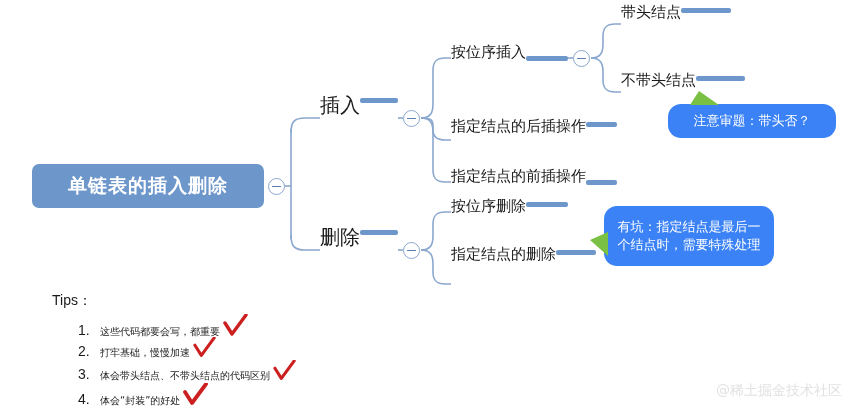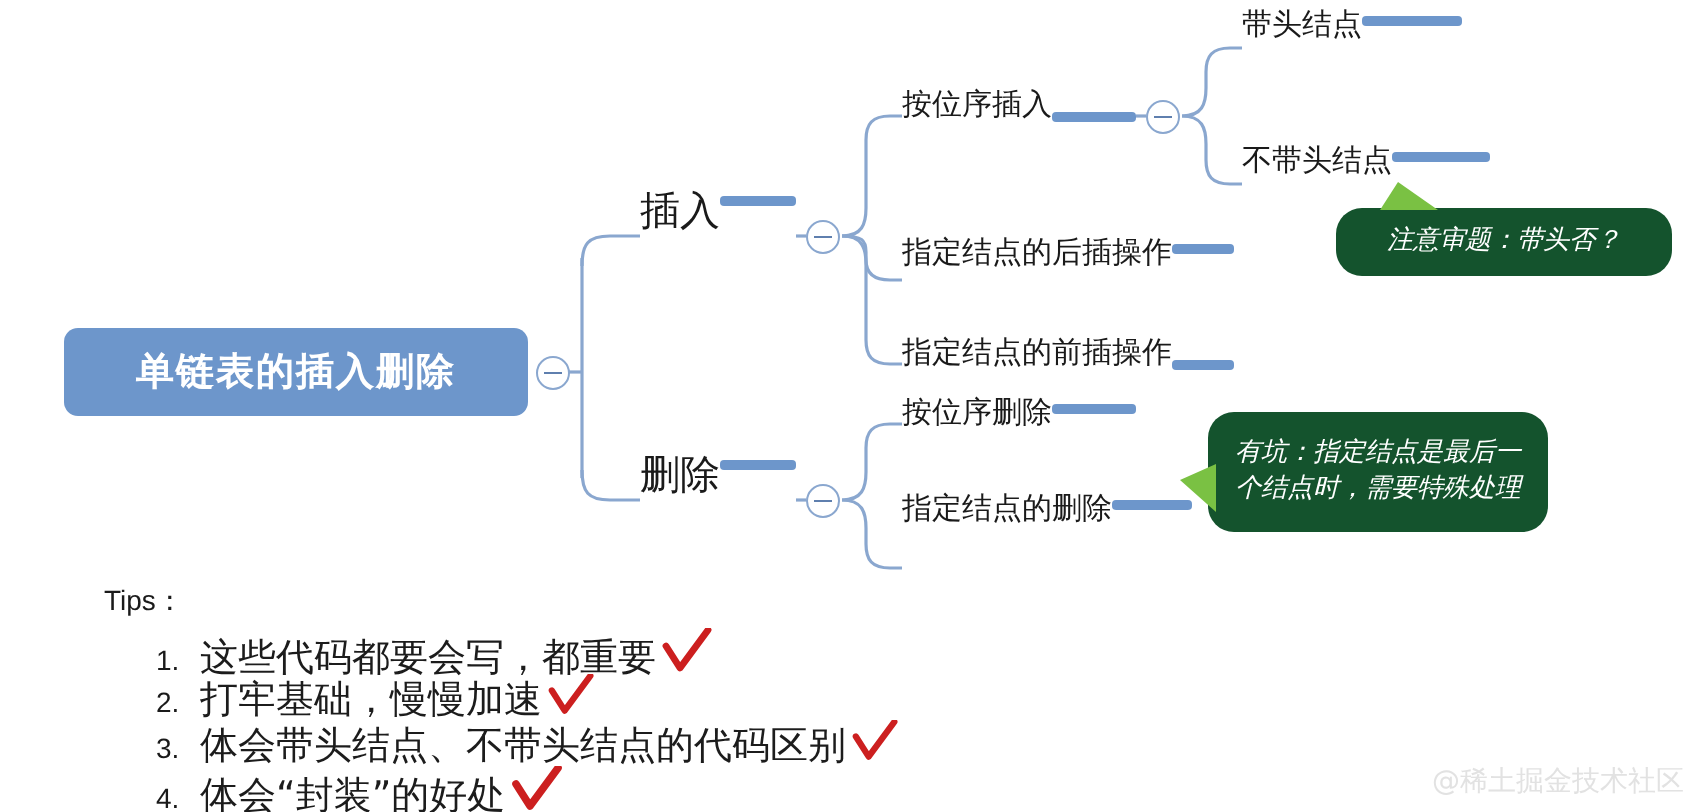--- a/index.html
+++ b/index.html
@@ -86,32 +86,31 @@
     left: 3px;
     right: 3px;
     top: 7px;
     height: 1.4px;
     background: #5f7fae;
   }
 
   
   .callout {
     position: absolute;
-    background: #14532d;
+    background: #3b82f6;
     border-radius: 13px;
     color: #ffffff;
     font-size: 13px;
     line-height: 1.35;
     text-align: center;
     display: flex;
     align-items: center;
     justify-content: center;
     padding: 5px 9px;
     box-sizing: border-box;
-    font-style: italic;
   }
   .callout .tail {
     position: absolute;
     width: 0;
     height: 0;
   }
   #callout-head {
     left: 668px;
     top: 104px;
     width: 168px;
@@ -157,21 +156,21 @@
     height: 23px;
     position: relative;
   }
   .tip-num {
     font-size: 14px;
     font-family: "Liberation Sans", sans-serif;
     width: 22px;
     flex: none;
   }
   .tip-text {
-    font-size: 19px;
+    font-size: 10px;
     white-space: nowrap;
     color: #1c1c1c;
   }
   .check {
     flex: none;
     margin-left: 3px;
     position: relative;
     top: 3px;
   }
 

